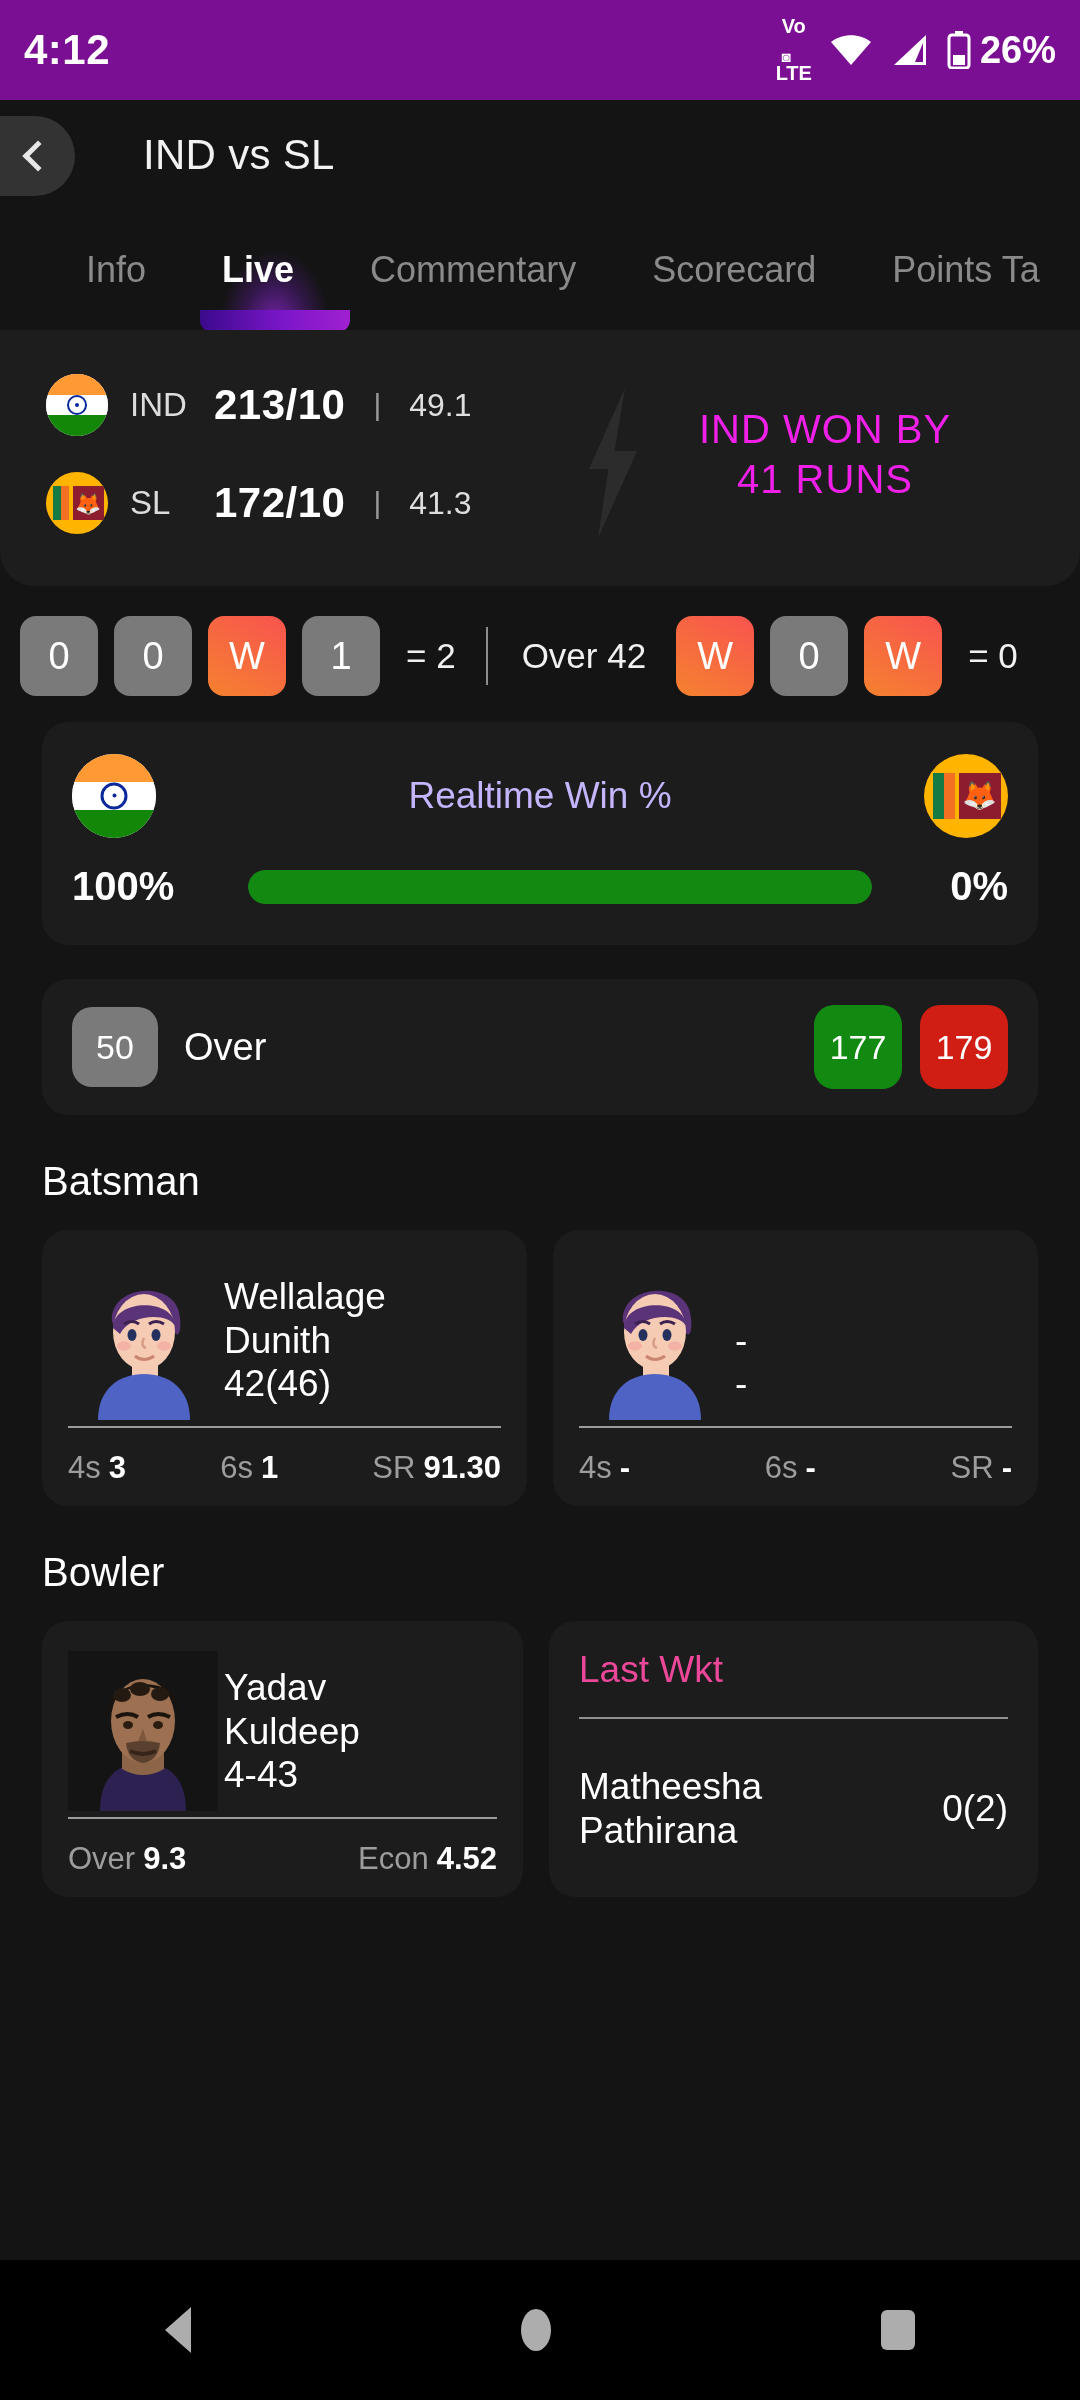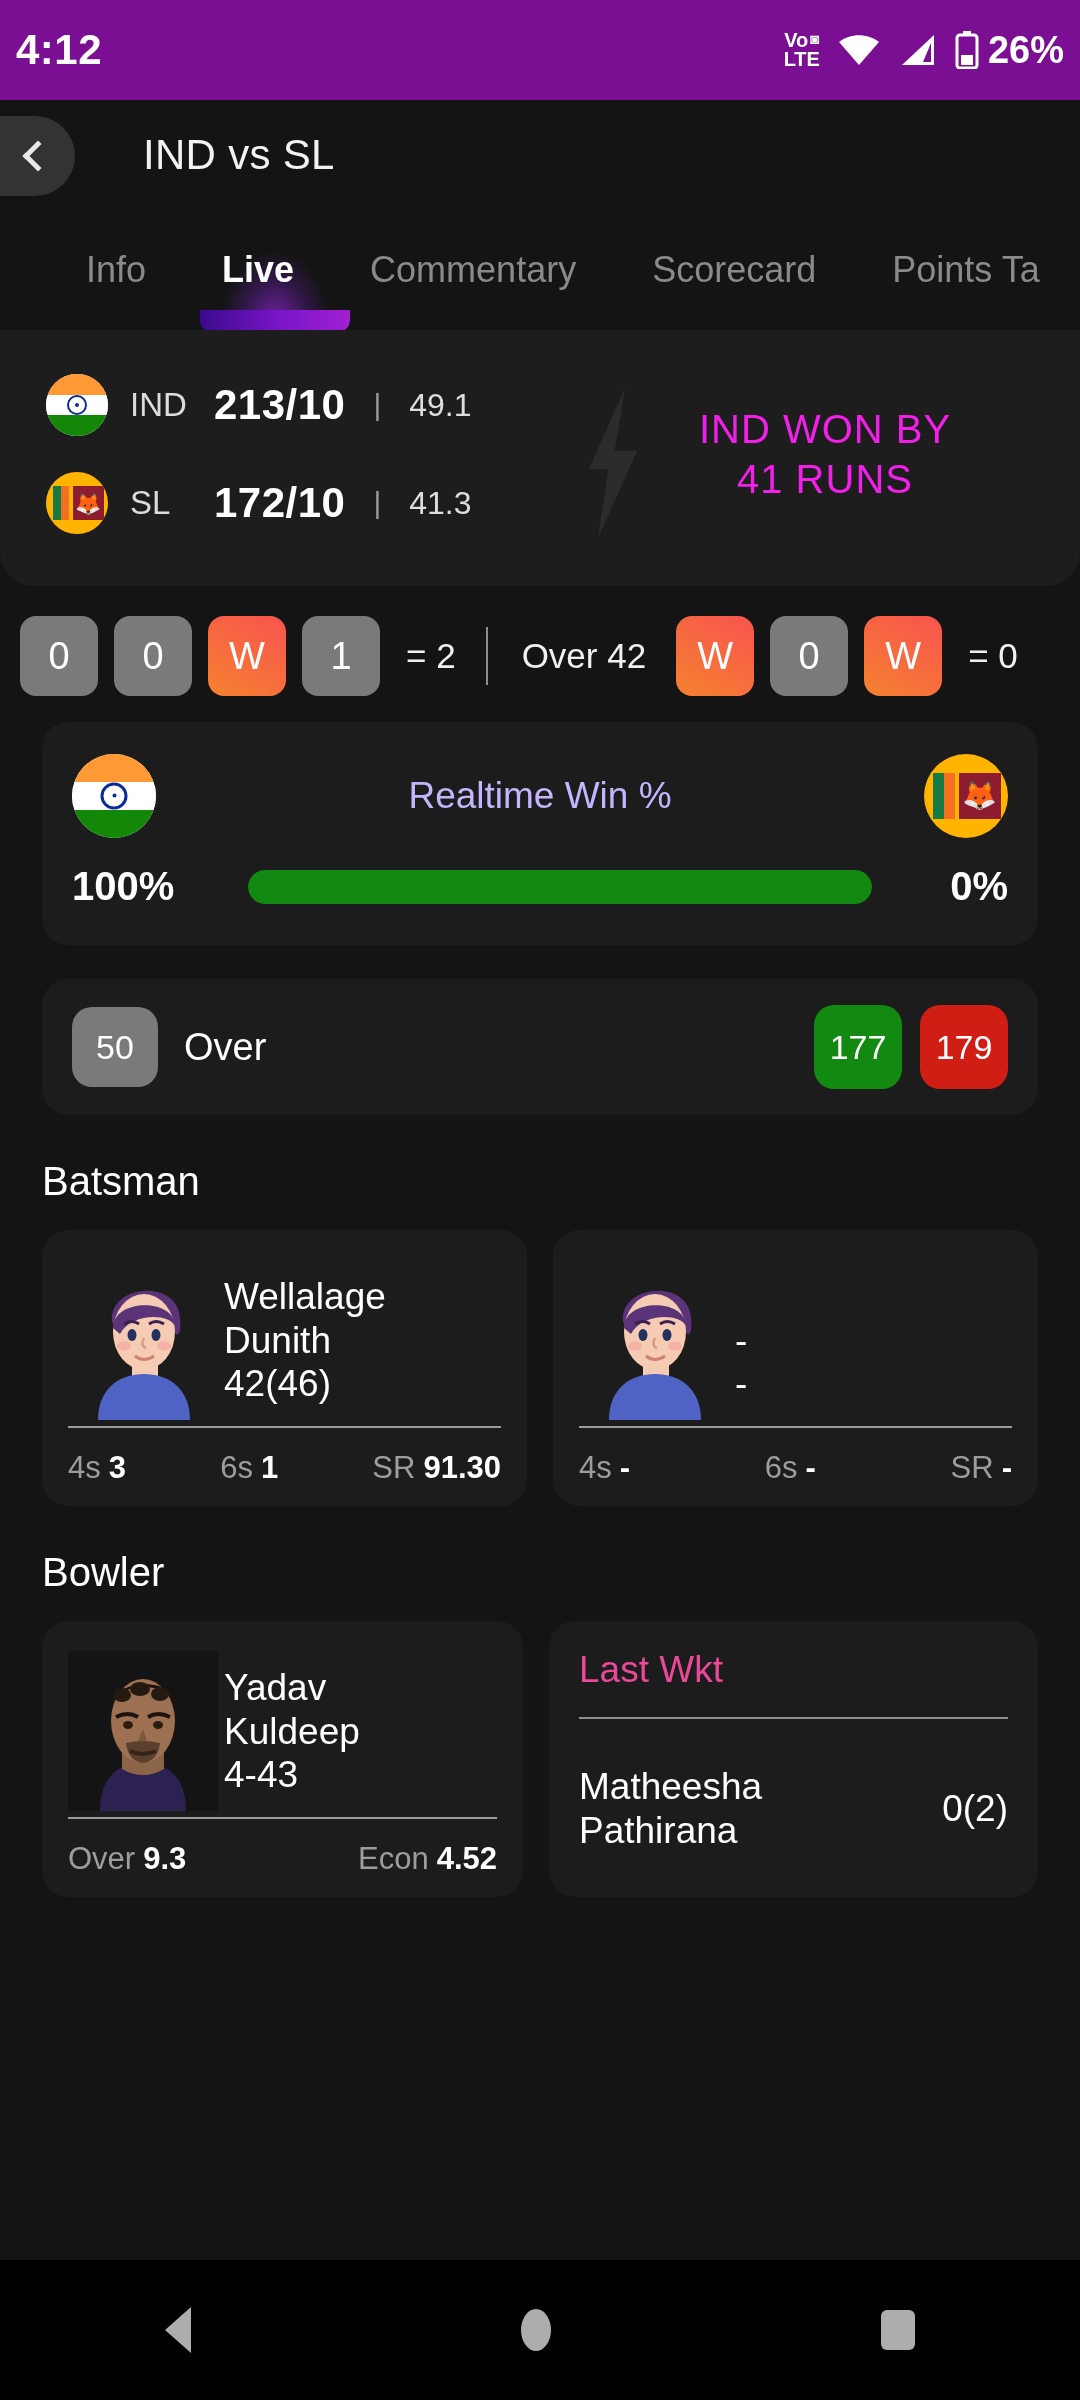--- a/index.html
+++ b/index.html
@@ -8,27 +8,27 @@
     background:#000;
     font-family:"Liberation Sans", sans-serif;
     -webkit-font-smoothing:antialiased;
     overflow:hidden;
   }
   .phone{ position:relative; width:1080px; height:2400px; background:#141414; }
 
   
   .statusbar{
     height:100px; background:#7B0F93; display:flex; align-items:center;
-    justify-content:space-between; padding:0 16px;
+    justify-content:space-between; padding:0 24px;
   }
   .clock{ color:#fff; font-size:42px; font-weight:700; letter-spacing:.5px; }
   .sb-right{ display:flex; align-items:center; gap:17px; }
   .volte{ display:flex; flex-direction:column; align-items:center; line-height:.95;
           color:#fff; font-size:20px; font-weight:700; }
-  .volte .r1{ display:flex; align-items:flex-start; gap:2px; }
+  .volte .r1{ display:flex; align-items:flex-start; gap:13px;flex-direction:column; }
   .volte .wave{ font-size:15px; line-height:1; }
   .ico{ display:block; }
   .batt-wrap{ display:flex; align-items:center; gap:9px; }
   .batt-pct{ color:#fff; font-size:38px; font-weight:700; }
 
   
   .header{ height:110px; display:flex; align-items:center; position:relative; }
   .backbtn{
     position:absolute; left:-40px; top:16px;
     width:115px; height:80px; background:#333333;

